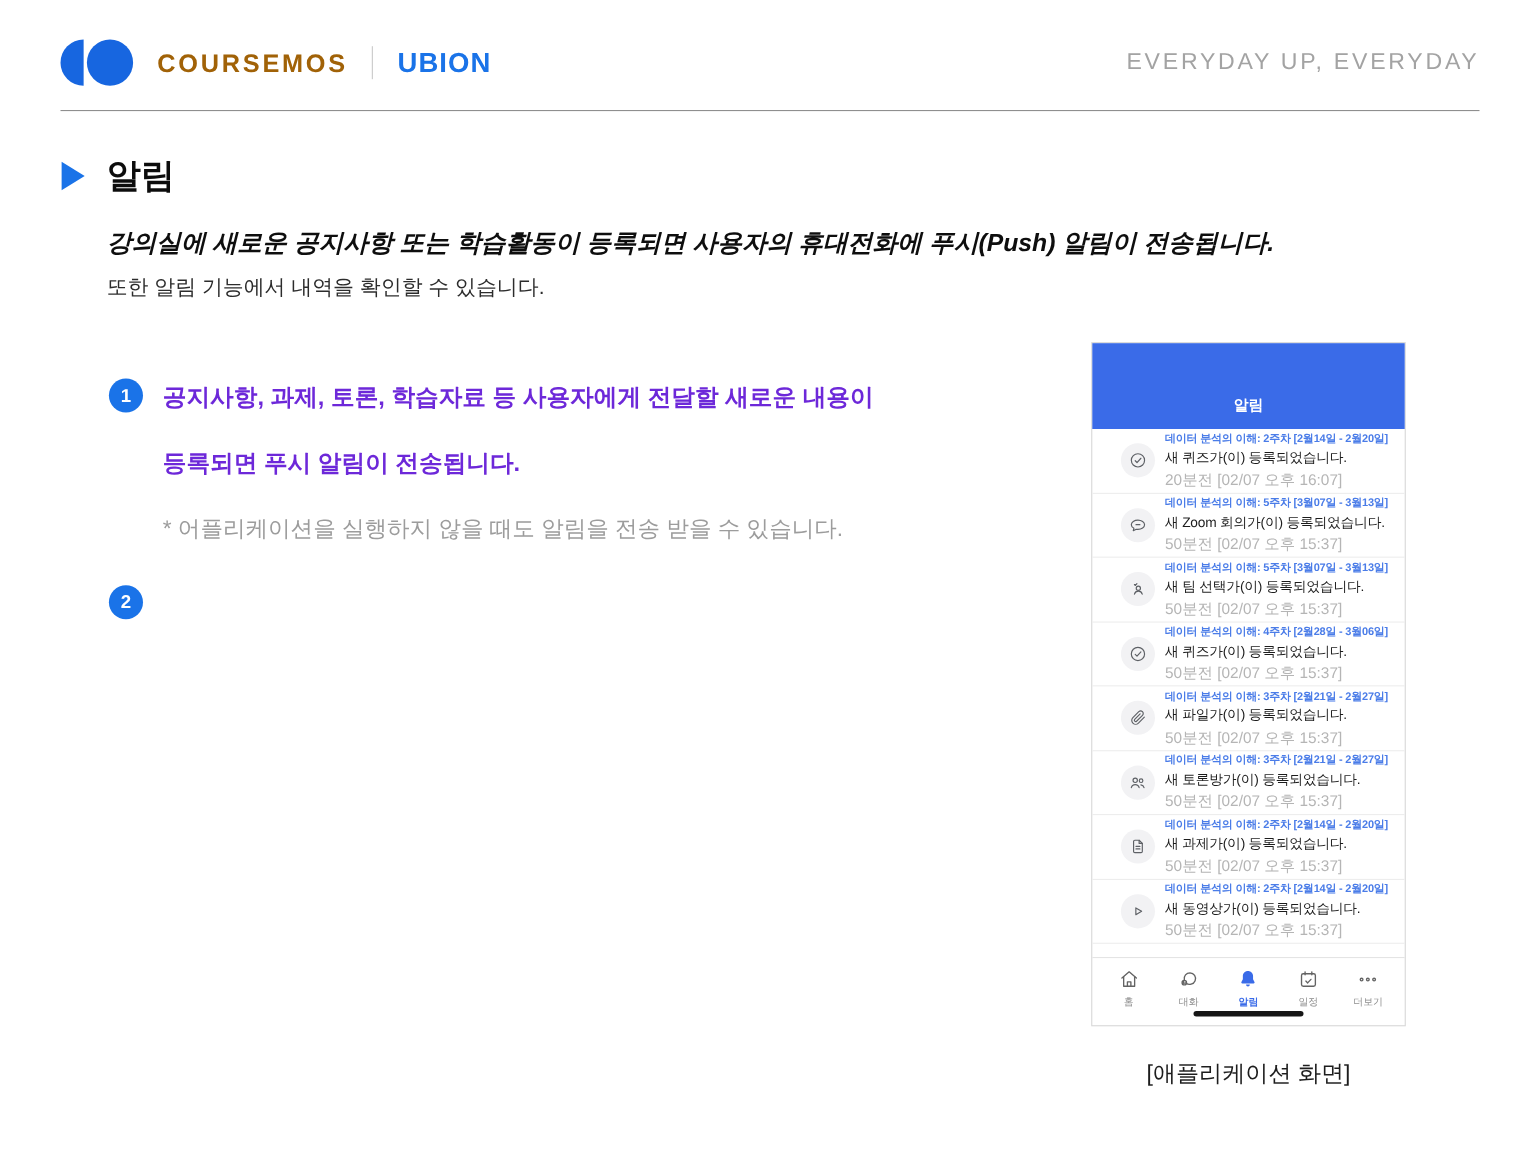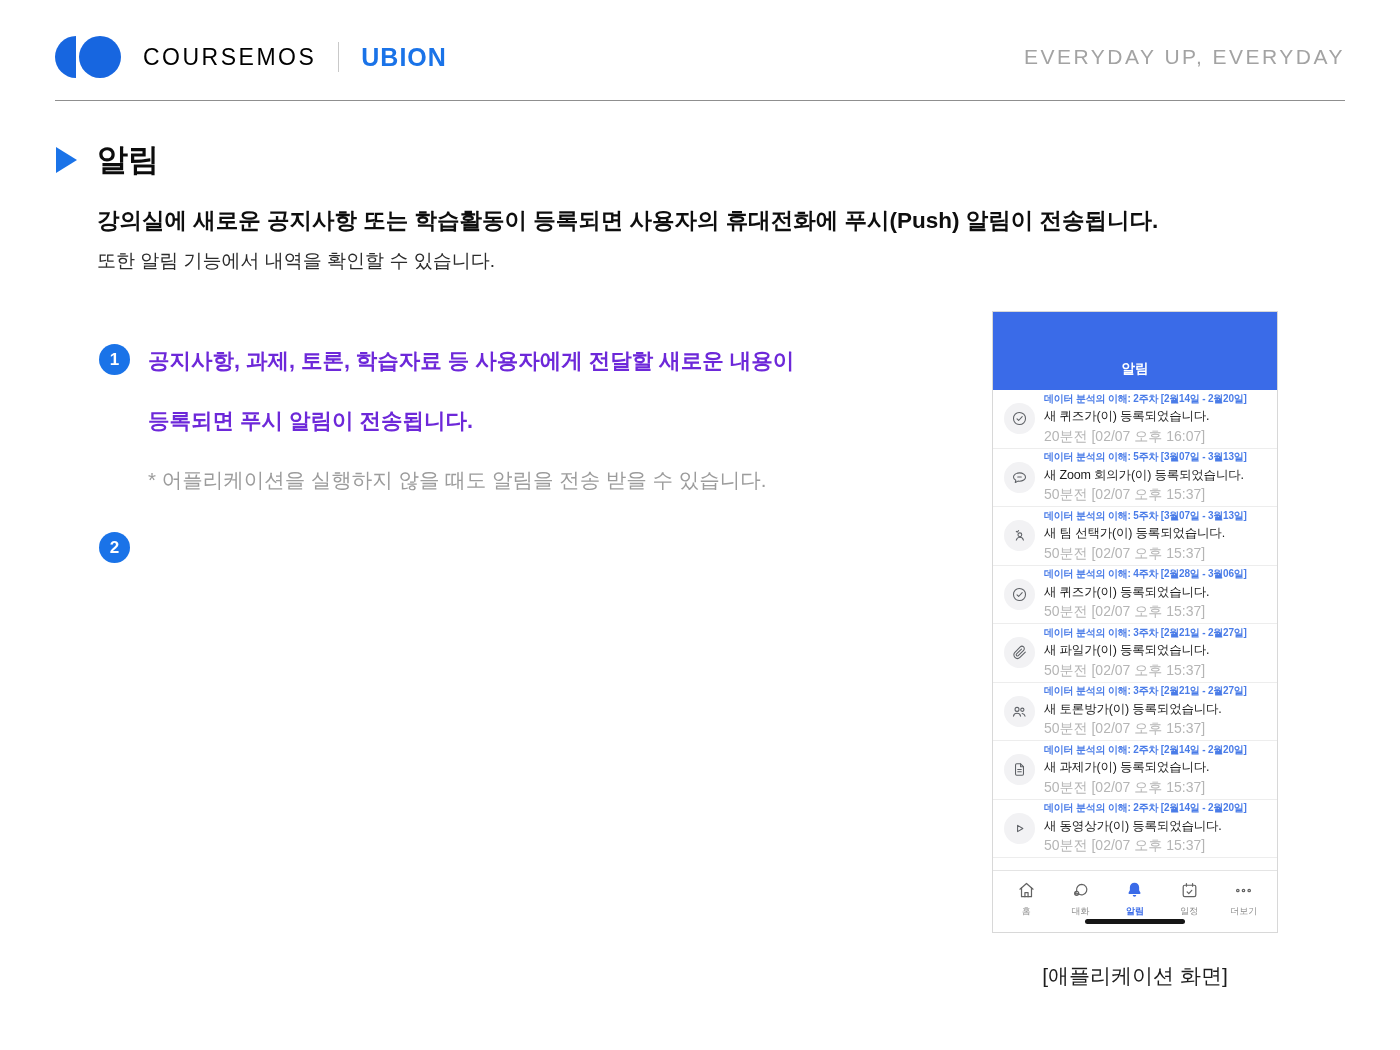--- a/index.html
+++ b/index.html
@@ -7,48 +7,48 @@
     width:1400px;height:1050px;position:relative;overflow:hidden;
     background:#ffffff;font-family:"Liberation Sans","DejaVu Sans",sans-serif;
     color:#111;
   }
   
   .top-header{display:flex;justify-content:space-between;align-items:center;padding:36px 55px 22px 55px;}
   .brand{display:flex;align-items:center;}
   .logo-mark{display:flex;align-items:center;}
   .logo-half{width:21px;height:42px;border-radius:21px 0 0 21px;background:var(--logo-blue,#1766E0);}
   .logo-dot{width:42px;height:42px;border-radius:50%;background:var(--logo-blue,#1766E0);margin-left:3px;}
-  .brand-name{font-size:23px;font-weight:400;letter-spacing:2.5px;color:#000000;margin-left:22px;}
+  .brand-name{font-size:23px;font-weight:700;letter-spacing:2.5px;color:#a16207;margin-left:22px;}
   .brand-divider{width:1px;height:30px;background:#c9c9c9;margin:0 22px;}
   .ubion-name{font-size:25px;font-weight:800;letter-spacing:1px;color:var(--badge-blue,#1A73E8);}
   .tagline{font-size:21px;letter-spacing:2.5px;color:#a3a3a3;font-weight:500;}
   .rule{height:1px;background:#8f8f8f;margin:0 55px;}
   
   .title-row{display:flex;align-items:center;margin:38px 0 0 56px;}
   .arrow-icon{width:0;height:0;border-top:13px solid transparent;border-bottom:13px solid transparent;
     border-left:21px solid var(--badge-blue,#1A73E8);margin-right:20px;}
   .page-title{font-size:31px;font-weight:800;margin:0;color:#0c0c0c;}
-  .intro-bold{margin:24px 0 0 97px;font-size:22.5px;font-weight:700;color:#0e0e0e;white-space:nowrap;}
+  .intro-bold{margin:24px 0 0 97px;font-size:22.5px;font-weight:700;color:#0e0e0e;white-space:nowrap;font-style:italic;}
   .intro-sub{margin:12px 0 0 97px;font-size:19px;color:#2c2c2c;}
   .steps{margin:72px 0 0 99px;}
   .step{display:flex;align-items:flex-start;}
   .step-num{width:31px;height:31px;border-radius:50%;background:var(--badge-blue,#1A73E8);color:#fff;
     font-size:17px;font-weight:700;display:flex;align-items:center;justify-content:center;
     margin-right:18px;flex-shrink:0;margin-top:-2px;}
   .step-lines p{margin:0 0 31px 0;font-size:21.5px;font-weight:600;color:#6d28d9;}
   .step-lines .note{font-size:20.5px;font-weight:400;color:var(--gray-note,#9C9C9C);margin:2px 0 40px 0;}
   
   .phone{position:absolute;left:992px;top:311px;width:286px;height:622px;background:#fff;
     border:1px solid #d8d8d8;box-sizing:border-box;}
   .phone-header{height:78px;background:var(--accent,#3A6BE8);display:flex;align-items:flex-end;
     justify-content:center;padding-bottom:12px;box-sizing:border-box;}
   .phone-header span{color:#fff;font-size:13.5px;font-weight:600;}
   .rows{height:468px;}
   .row{height:58.5px;box-sizing:border-box;border-bottom:1px solid #ededed;display:flex;
-    align-items:center;padding-left:11px;}
+    align-items:center;padding-left:11px;justify-content:center;}
   .row-icon{width:31px;height:31px;border-radius:50%;background:#f2f2f4;display:flex;
     align-items:center;justify-content:center;margin-right:9px;flex-shrink:0;}
   .row-icon svg{width:17px;height:17px;}
   .row-text{overflow:hidden;white-space:nowrap;}
   .cat{font-size:10px;color:var(--link-blue,#4A7CE8);font-weight:700;margin-bottom:2.5px;letter-spacing:-0.2px;}
   .ttl{font-size:12.5px;color:#1c1c1c;font-weight:500;margin-bottom:2.5px;letter-spacing:-0.2px;}
   .time{font-size:14px;color:#b5b5b5;}
   .nav-spacer{height:12px;}
   .bottom-nav{border-top:1px solid #e4e4e4;height:62px;box-sizing:border-box;display:flex;
     justify-content:space-around;padding:9px 6px 0 6px;}

